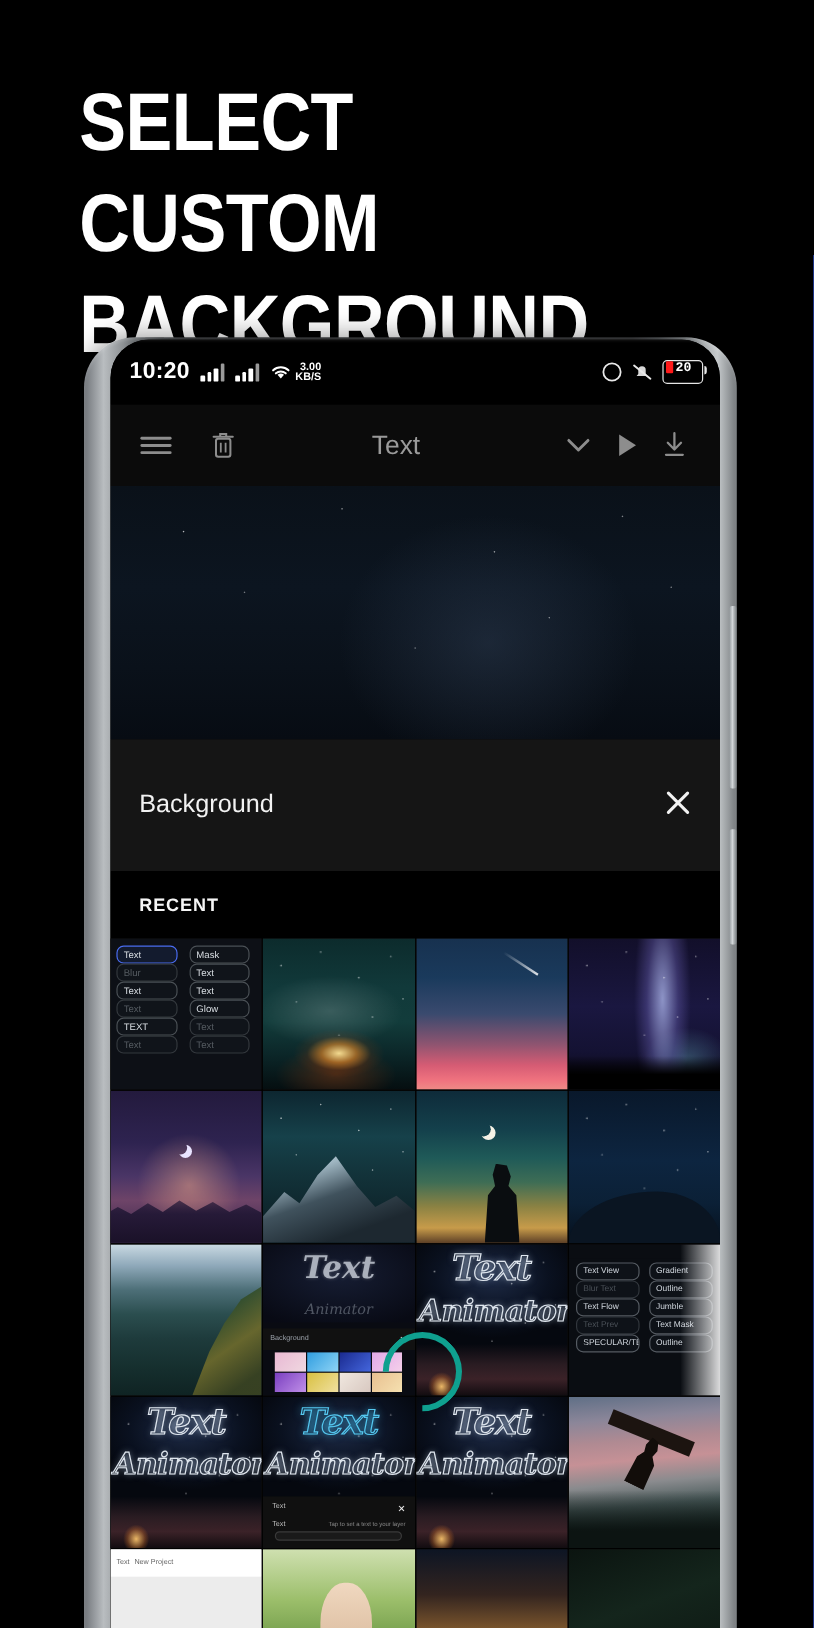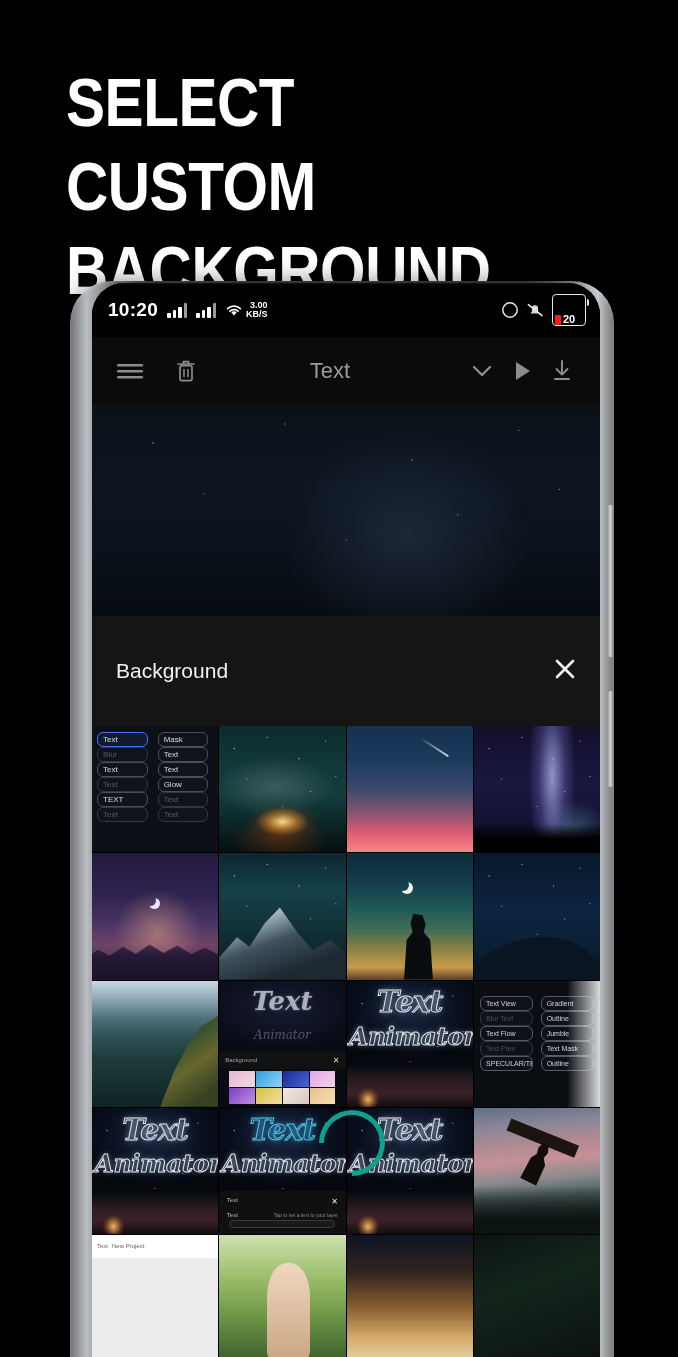--- a/index.html
+++ b/index.html
@@ -91,24 +91,25 @@
   .sb-bars { display: flex; align-items: flex-end; gap: 2px; margin-left: 9px; height: 15px; }
   .sb-bars i { display:block; width: 3.5px; background: #fff; border-radius: 1px; }
   .sb-bars i:nth-child(1){ height: 5px; }
   .sb-bars i:nth-child(2){ height: 8px; }
   .sb-bars i:nth-child(3){ height: 11px; }
   .sb-bars i:nth-child(4){ height: 15px; background:#9a9a9a; }
   .sb-wifi { margin-left: 9px; display:flex; align-items:center; }
   .sb-speed { margin-left: 3px; font-size: 9px; line-height: 9.5px; font-weight: bold; text-align: right; }
   .sb-right { margin-left: auto; display: flex; align-items: center; gap: 7px; }
   .sb-batt {
-    display:flex; align-items:flex-end;
+    display:flex; align-items:flex-start;
     border: 1.6px solid #e6e6e6; border-radius: 4px;
-    height: 32px; padding: 0 3px 0 0; position: relative;
+    height: 20px; padding: 0 3px 0 0; position: relative;
     min-width: 34px;
+    font-family: Liberation Mono, monospace;
   }
   .sb-batt .fill { width: 6px; height: 10px; background:#ff1a1a; border-radius:1px; margin: 0 2px; }
   .sb-batt .lvl { font-size: 11px; font-weight: bold; color:#fff; }
   .sb-batt:after{
     content:""; position:absolute; right:-4px; top:4px;
     width:2.5px; height:7px; background:#e6e6e6; border-radius:0 2px 2px 0;
   }
 
   
   .toolbar {
@@ -518,20 +519,23 @@
 
       <div class="sheet-head">
         <span class="sheet-title">Background</span>
         <span class="sheet-close">
           <svg width="26" height="26" viewBox="0 0 26 26">
             <path d="M5 5 L21 21 M21 5 L5 21" stroke="#f2f2f2" stroke-width="2.6" stroke-linecap="round"></path>
           </svg>
         </span>
       </div>
 
+      <div class="tabs">
+        <span class="tab-label">RECENT</span>
+      </div>
 
       <div class="grid">
 
         <div class="cell">
           <div class="art chips-ui">
             <div class="col l">
               <div class="chip sel">Text</div>
               <div class="chip dim">Blur</div>
               <div class="chip">Text</div>
               <div class="chip dim">Text</div>

